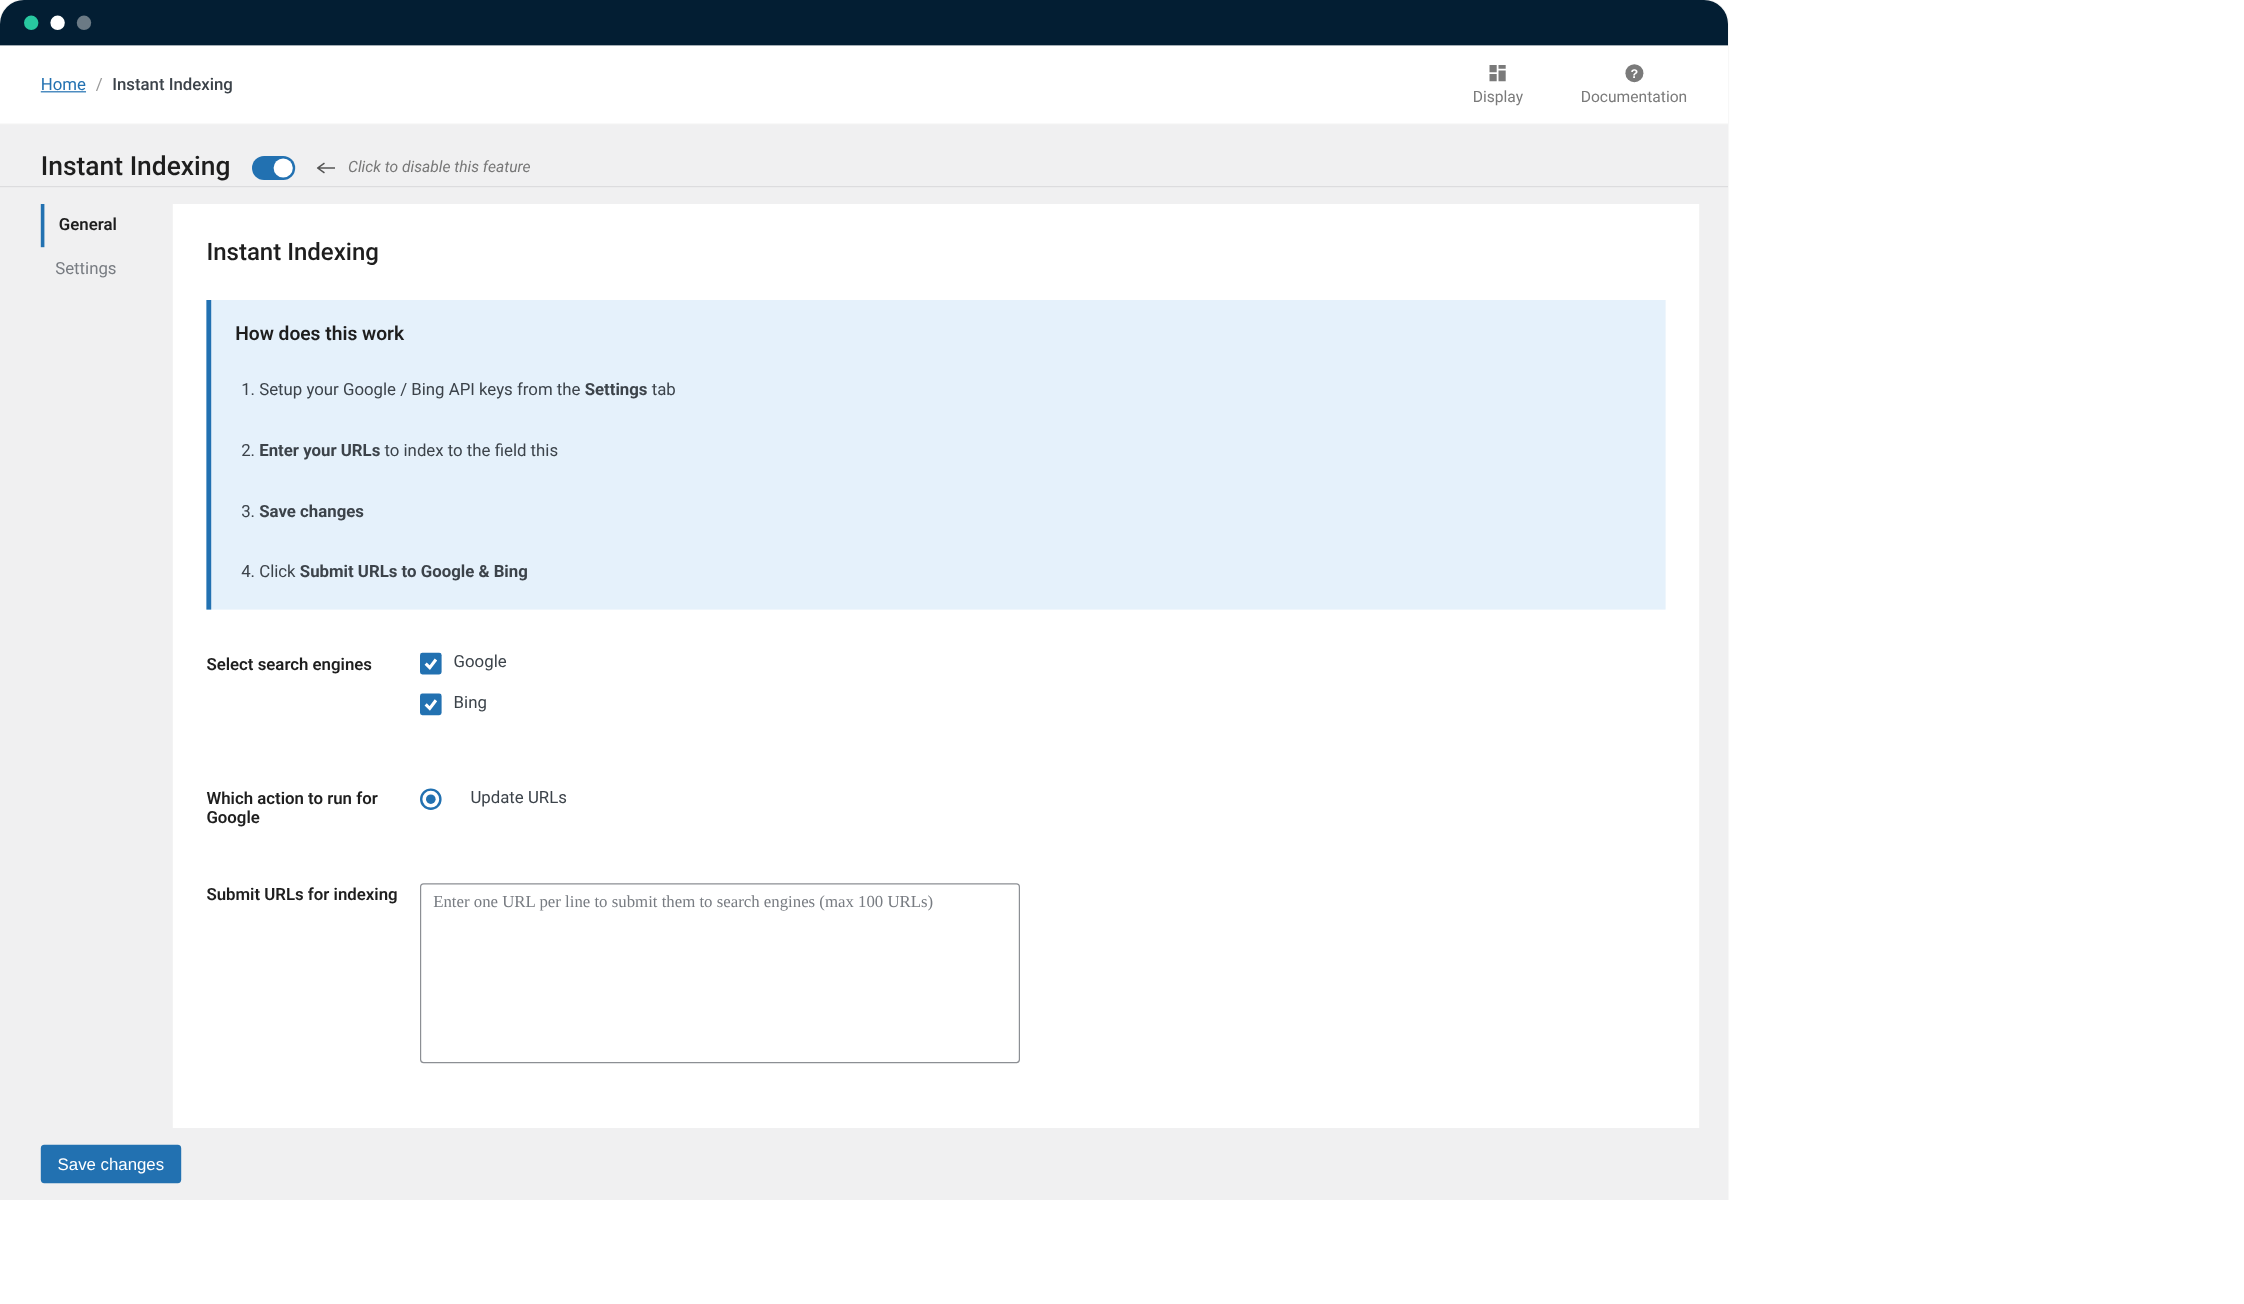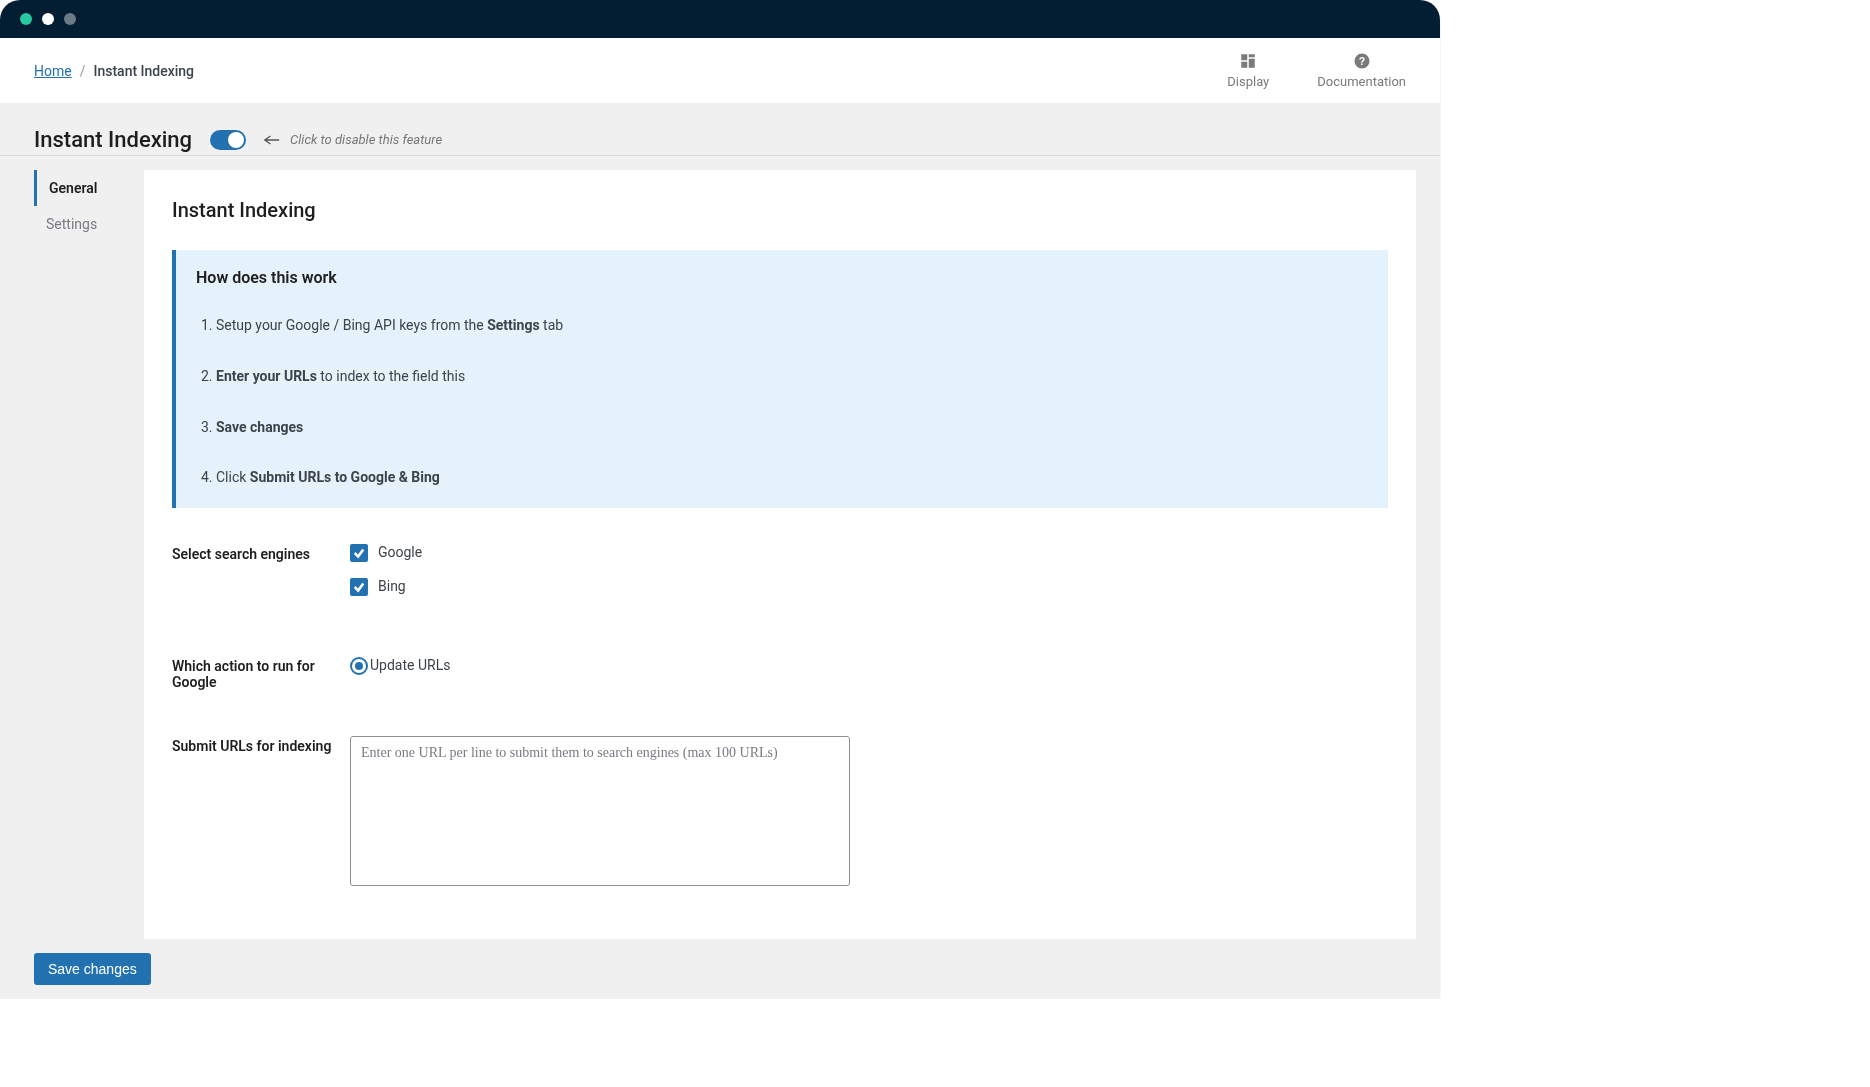--- a/index.html
+++ b/index.html
@@ -106,21 +106,21 @@
 .form-controls { flex: 1; }
 
 .chk-row { display: flex; gap: 10px; margin-bottom: 16px; cursor: pointer; }
 .chk {
   width: 18px; height: 18px; background: #2271b1; border-radius: 2px;
   display: flex; align-items: center; justify-content: center;
 }
 .chk svg { width: 12px; height: 12px; stroke: #fff; stroke-width: 3; fill: none; }
 .chk-row span { font-size: 14px; color: #3c434a; }
 
-.radio-row { display: flex; align-items: flex-start; gap: 2px; margin-bottom: 16px; cursor: pointer; }
+.radio-row { display: flex; align-items: flex-start; gap: 24px; margin-bottom: 16px; cursor: pointer; }
 .radio {
   width: 18px; height: 18px; border: 2px solid #8c8f94; border-radius: 50%; display: flex; align-items: center; justify-content: center; flex-shrink: 0; margin-top: 1px;
 }
 .radio.checked { border-color: #2271b1; }
 .radio.checked .dot { width: 8px; height: 8px; background: #2271b1; border-radius: 50%; }
 .radio-row span { font-size: 14px; color: #3c434a; line-height: 1.4; }
 
 .url-textarea {
   width: 500px; height: 150px;
   border: 1px solid #8c8f94; border-radius: 3px;

